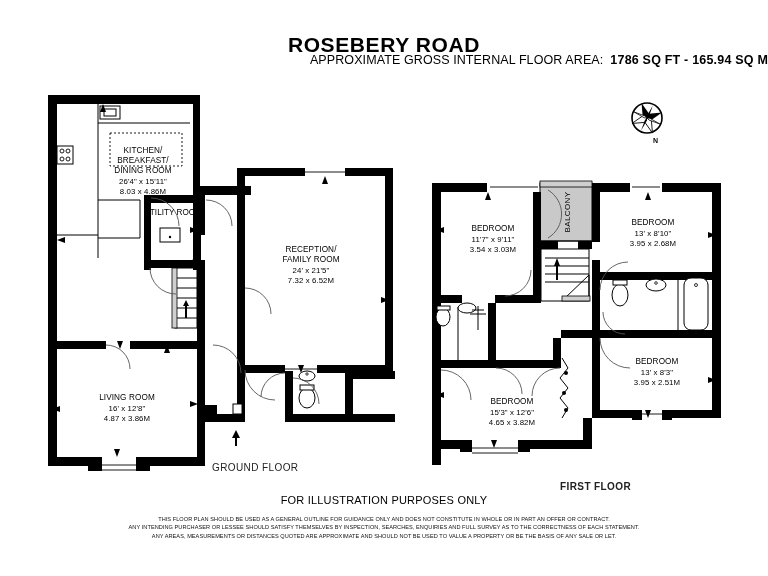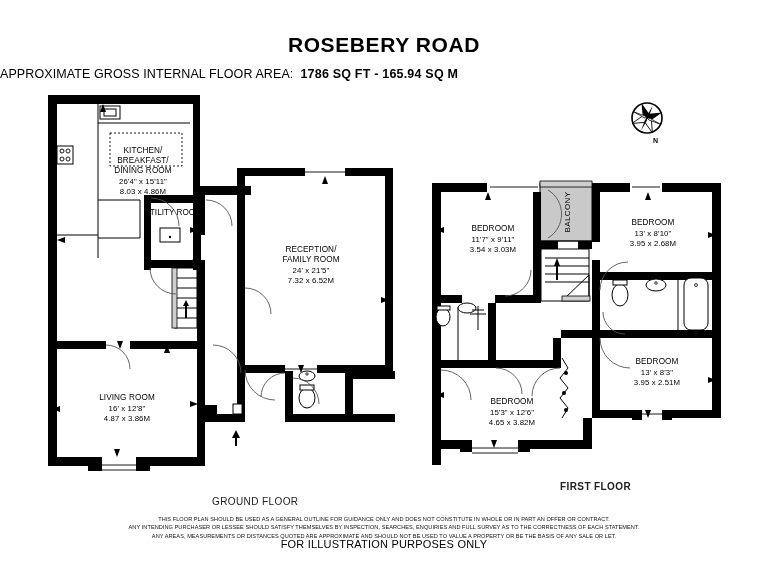--- a/index.html
+++ b/index.html
@@ -25,49 +25,48 @@
     top: 33px;
     left: 0;
     width: 768px;
     text-align: center;
     font-size: 21px;
     font-weight: bold;
     letter-spacing: 0.6px;
   }
   .subtitle {
     position: absolute;
-    top: 67px;
+    top: 53px;
     left: 0;
     width: 768px;
-    text-align: left;
+    text-align: right;
     font-size: 12.5px;
     letter-spacing: 0.1px;
   }
   .subtitle .area-figs {
     font-weight: bold;
     margin-left: 7px;
     letter-spacing: 0.2px;
   }
   .floorlabel {
     position: absolute;
     font-size: 10px;
     letter-spacing: 0.4px;
     color: #222;
   }
-  #ground-floor-label { left: 212px; top: 496px; }
+  #ground-floor-label { left: 212px; top: 462px; }
   #first-floor-label  { left: 560px; top: 481px; font-weight: bold; }
   .illus {
     position: absolute;
     top: 494px;
     left: 0;
     width: 768px;
     text-align: center;
     font-size: 11px;
     letter-spacing: 0.2px;
-    margin-top: 44px;
   }
   .disclaimer {
     position: absolute;
     top: 515px;
     left: 0;
     width: 768px;
     text-align: center;
     font-size: 5.6px;
     line-height: 8.3px;
     color: #111;

